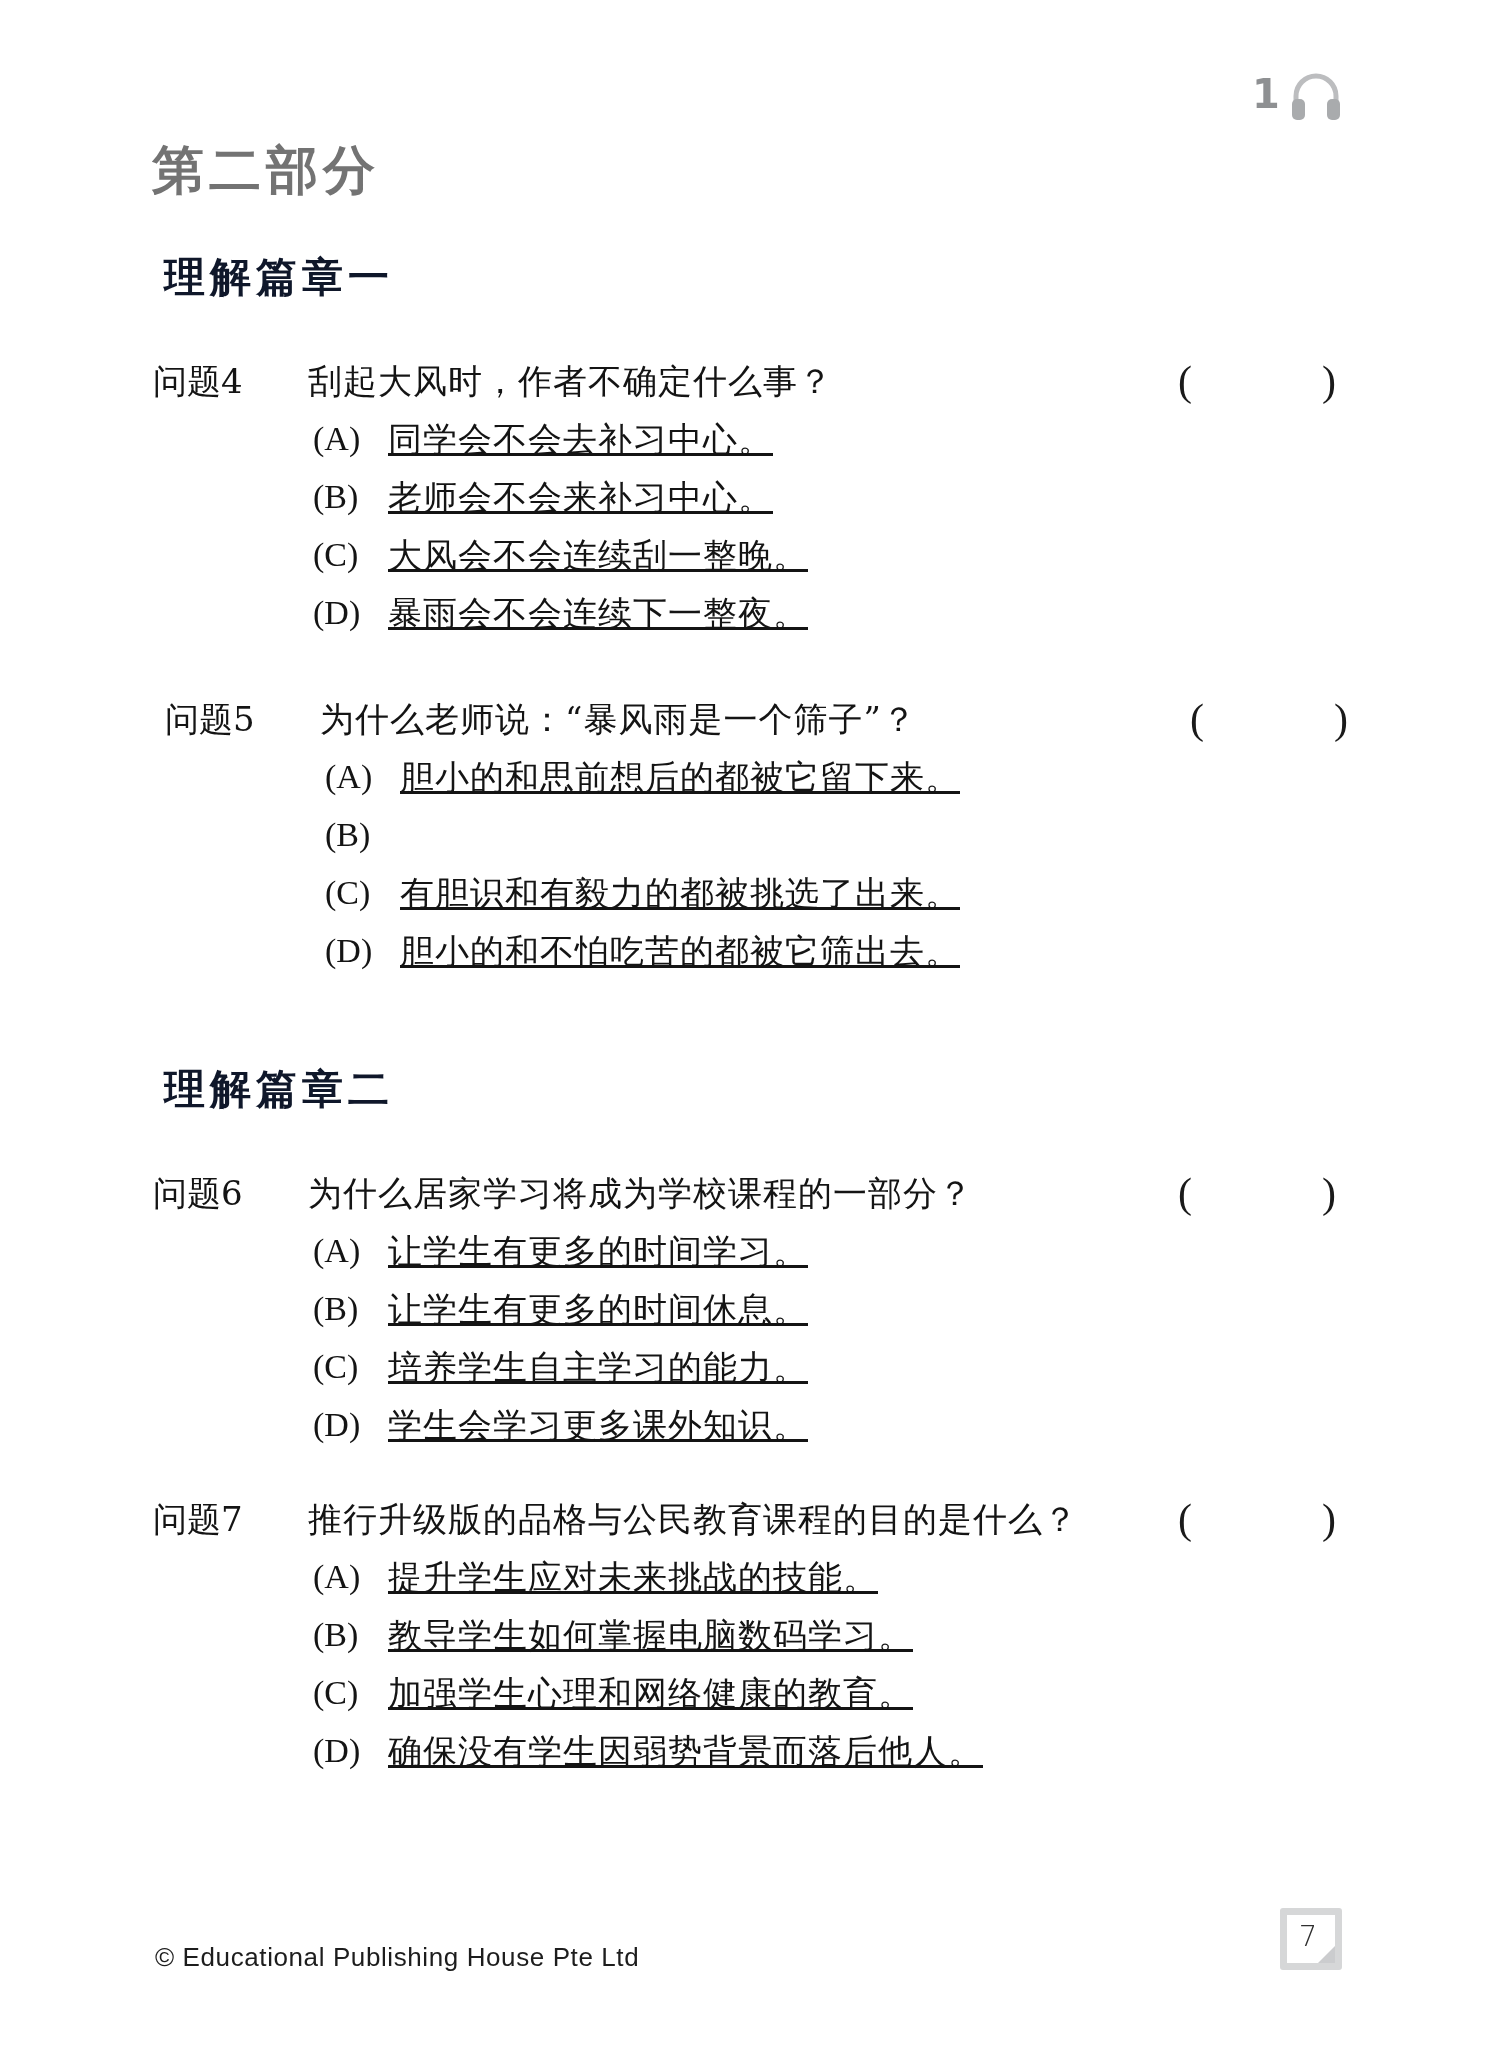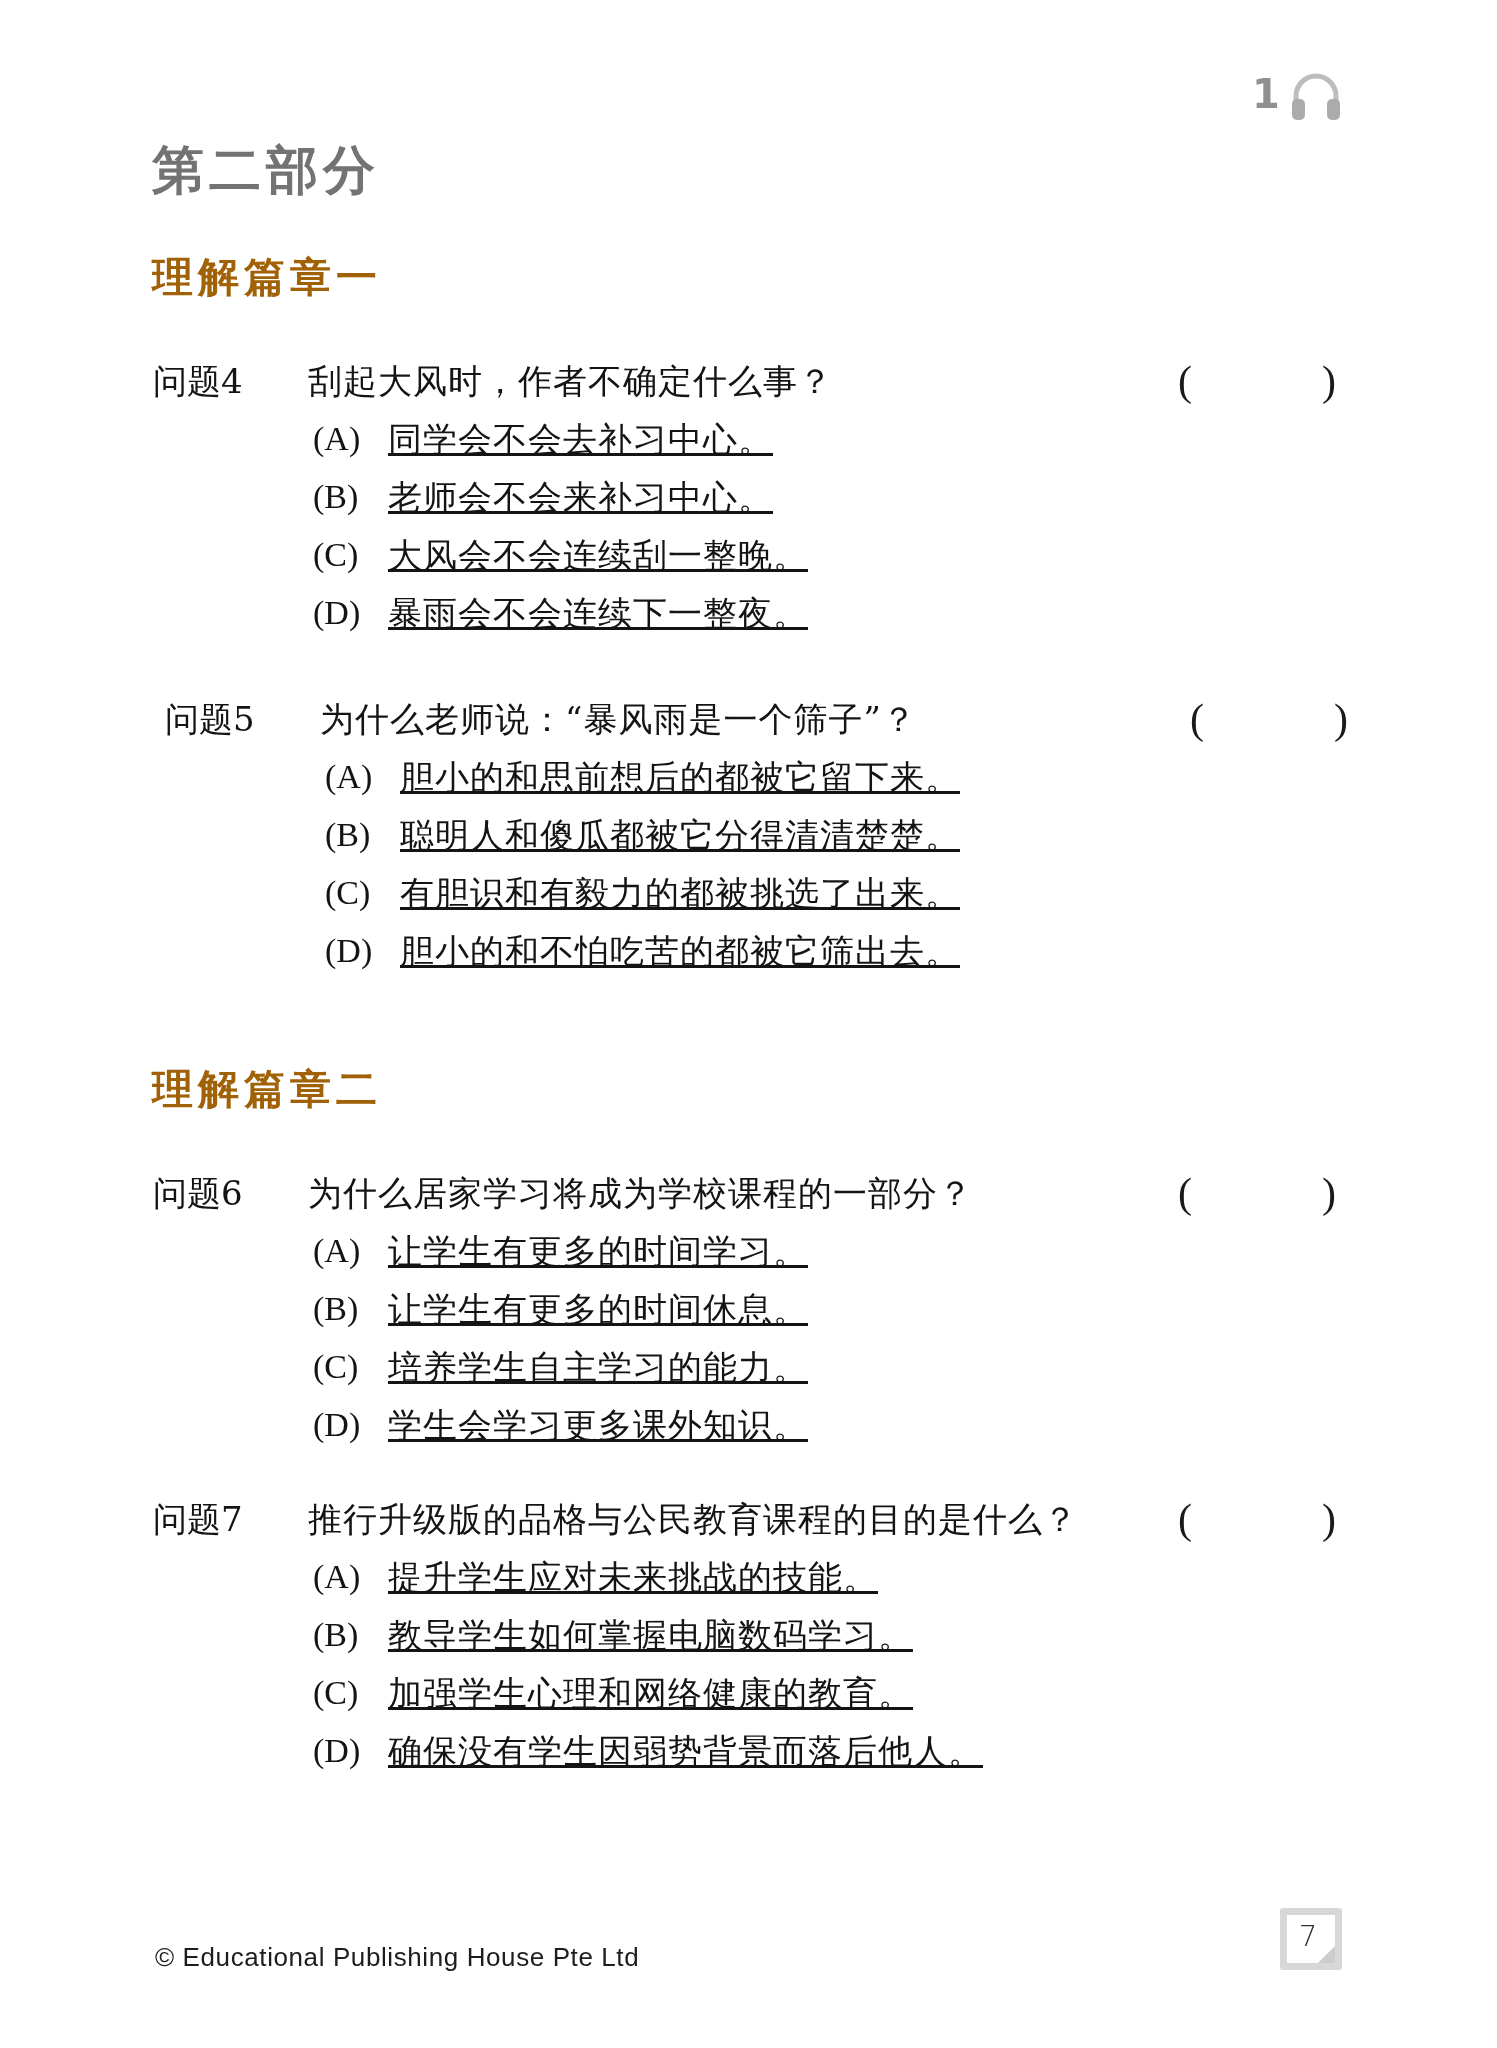--- a/index.html
+++ b/index.html
@@ -11,22 +11,22 @@
   .track-number {
     font-family:"DejaVu Sans", sans-serif; font-weight:700; font-size:40px;
     color:#8e9092; line-height:52px;
   }
   .doc-title {
     position:absolute; left:152px; top:136px;
     font-family:"DejaVu Sans", sans-serif; font-weight:800; font-size:52px;
     letter-spacing:5px; color:#737373;
   }
   .section-heading {
-    position:absolute; left:152px; font-size:41px; font-weight:700;
-    letter-spacing:5px; color:#a16207;
+    position:absolute; left:164px; font-size:41px; font-weight:700;
+    letter-spacing:5px; color:#0f172a;
   }
   .section-heading.s1 { top:250px; }
   .section-heading.s2 { top:1062px; }
   .question { position:absolute; left:0; width:1370px; }
   .question.q4 { top:352px; }
   .question.q5 { top:690px;margin-left:12px; }
   .question.q6 { top:1152px;margin-top:12px; }
   .question.q7 { top:1490px; }
   .row { position:relative; height:58px; font-size:34px; line-height:58px; }
   .q-label  { position:absolute; left:153px; white-space:nowrap; }
@@ -109,21 +109,20 @@
       <span class="q-text">为什么老师说：“暴风雨是一个筛子”？</span>
       <span class="paren-open">(</span>
       <span class="paren-close">)</span>
     </div>
     <div class="row">
       <span class="opt-letter">(A)</span>
       <span class="opt-text">胆小的和思前想后的都被它留下来。</span>
     </div>
     <div class="row">
       <span class="opt-letter">(B)</span>
-      <span class="opt-text">聪明人和傻瓜都被它分得清清楚楚。</span>
     </div>
     <div class="row">
       <span class="opt-letter">(C)</span>
       <span class="opt-text">有胆识和有毅力的都被挑选了出来。</span>
     </div>
     <div class="row">
       <span class="opt-letter">(D)</span>
       <span class="opt-text">胆小的和不怕吃苦的都被它筛出去。</span>
     </div>
   </div>

